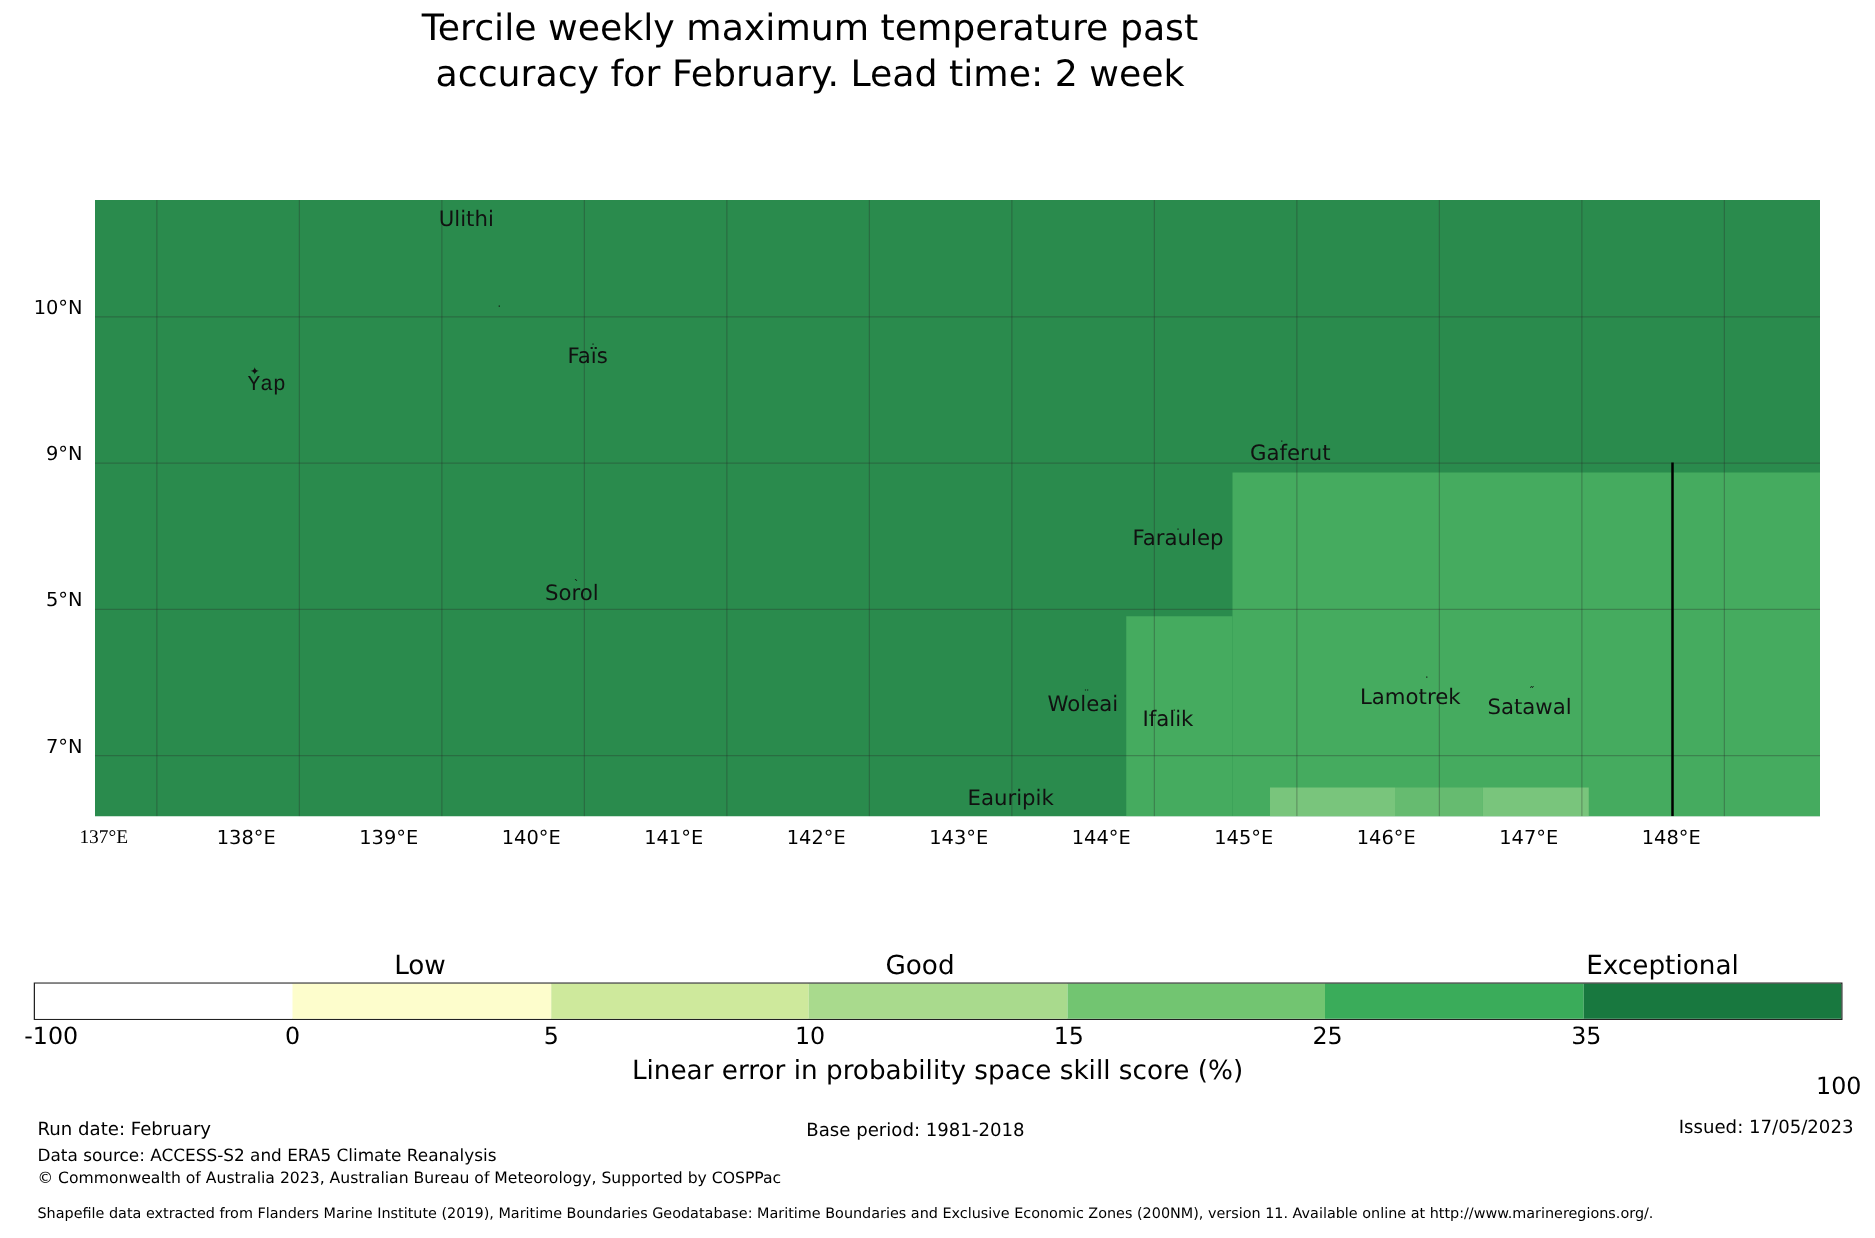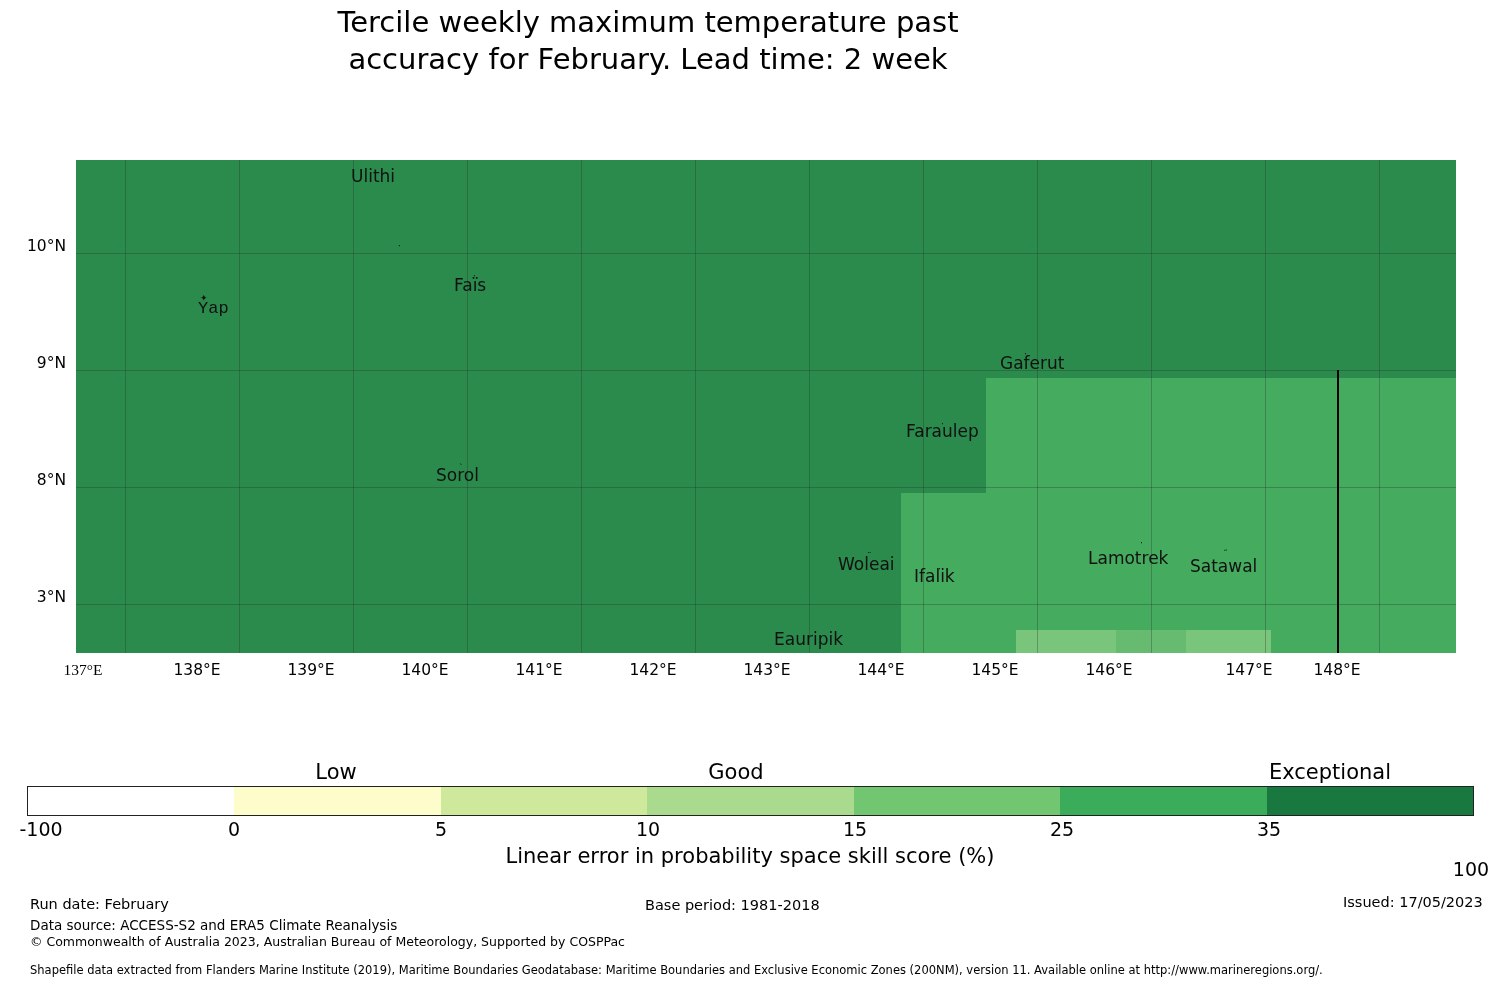--- a/index.html
+++ b/index.html
@@ -220,25 +220,25 @@
 <div class="xtick" style="left:83px;font-family:Liberation Serif, serif;">137°E</div>
 <div class="xtick" style="left:197px;">138°E</div>
 <div class="xtick" style="left:311px;">139°E</div>
 <div class="xtick" style="left:425px;">140°E</div>
 <div class="xtick" style="left:539px;">141°E</div>
 <div class="xtick" style="left:653px;">142°E</div>
 <div class="xtick" style="left:767px;">143°E</div>
 <div class="xtick" style="left:881px;">144°E</div>
 <div class="xtick" style="left:995px;">145°E</div>
 <div class="xtick" style="left:1109px;">146°E</div>
-<div class="xtick" style="left:1223px;margin-left:26px;">147°E</div>
+<div class="xtick" style="left:1223px;">147°E</div>
 <div class="xtick" style="left:1337px;">148°E</div>
 
-<div class="ytick" style="top:597px;">3°N</div>
-<div class="ytick" style="top:480px;">8°N</div>
+<div class="ytick" style="top:597px;">7°N</div>
+<div class="ytick" style="top:480px;">5°N</div>
 <div class="ytick" style="top:363px;">9°N</div>
 <div class="ytick" style="top:246px;">10°N</div>
 
 <div class="cbar-catlabel" style="left:336px;">Low</div>
 <div class="cbar-catlabel" style="left:736px;">Good</div>
 <div class="cbar-catlabel" style="left:1330px;">Exceptional</div>
 
 <div id="cbar-wrap">
   <div class="seg" style="background:#ffffff;"></div>
   <div class="seg" style="background:#fdfdcc;"></div>

